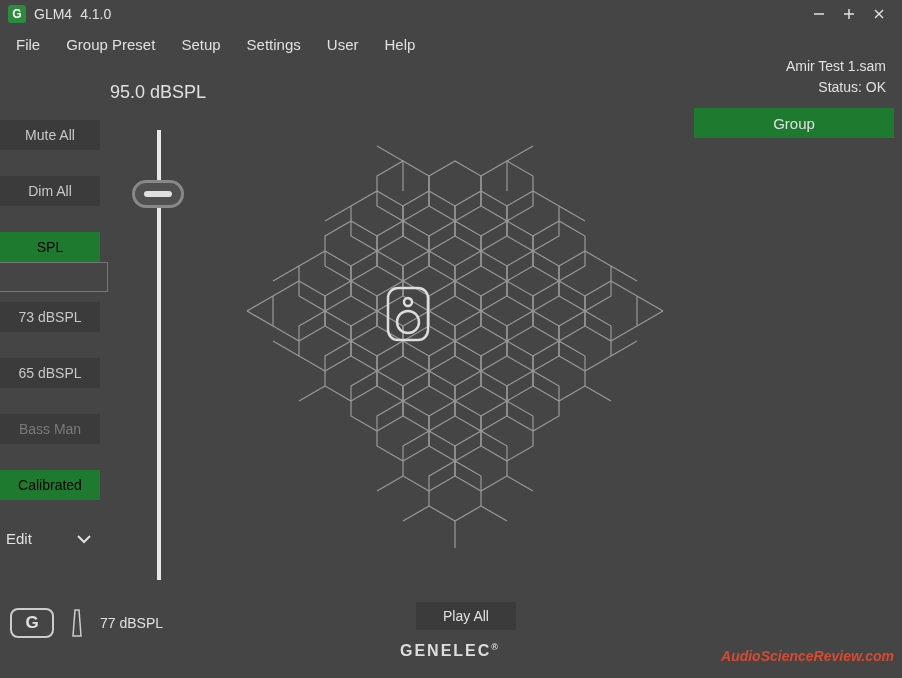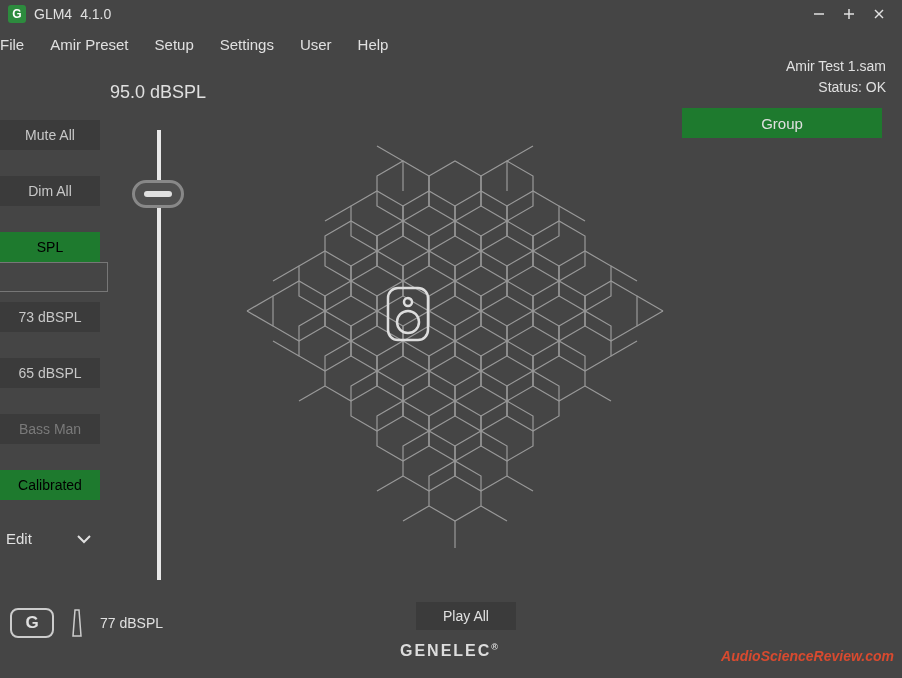--- a/index.html
+++ b/index.html
@@ -39,37 +39,37 @@
     display: flex;
     align-items: center;
     justify-content: center;
     cursor: pointer;
     color: #e0e0e0;
   }
   .menubar {
     height: 32px;
     display: flex;
     align-items: center;
-    padding: 0 0;
+    padding: 0 16px;
     font-size: 15px;
     gap: 26px;
   }
   .menubar span { cursor: pointer; }
   .status-area {
     position: absolute;
     top: 56px;
     right: 16px;
     text-align: right;
     font-size: 14px;
     line-height: 1.5;
   }
   .group-btn {
     position: absolute;
     top: 108px;
-    right: 20px;
+    right: 8px;
     width: 200px;
     height: 30px;
     background: #1e7a2e;
     display: flex;
     align-items: center;
     justify-content: center;
     font-size: 15px;
     cursor: pointer;
   }
   .spl-readout {
@@ -231,21 +231,21 @@
   <div class="win-btn">
     <svg width="12" height="12" viewBox="0 0 12 12">
         <line x1="2" y1="2" x2="10" y2="10" stroke="#e0e0e0" stroke-width="1.5"></line>
         <line x1="10" y1="2" x2="2" y2="10" stroke="#e0e0e0" stroke-width="1.5"></line>
       </svg>
   </div>
 </div>
 
 <div class="menubar">
   <span>File</span>
-  <span>Amir Preset</span>
+  <span>Group Preset</span>
   <span>Setup</span>
   <span>Settings</span>
   <span>User</span>
   <span>Help</span>
 </div>
 
 <div class="status-area">
   <div>Amir Test 1.sam</div>
   <div>Status: OK</div>
 </div>

